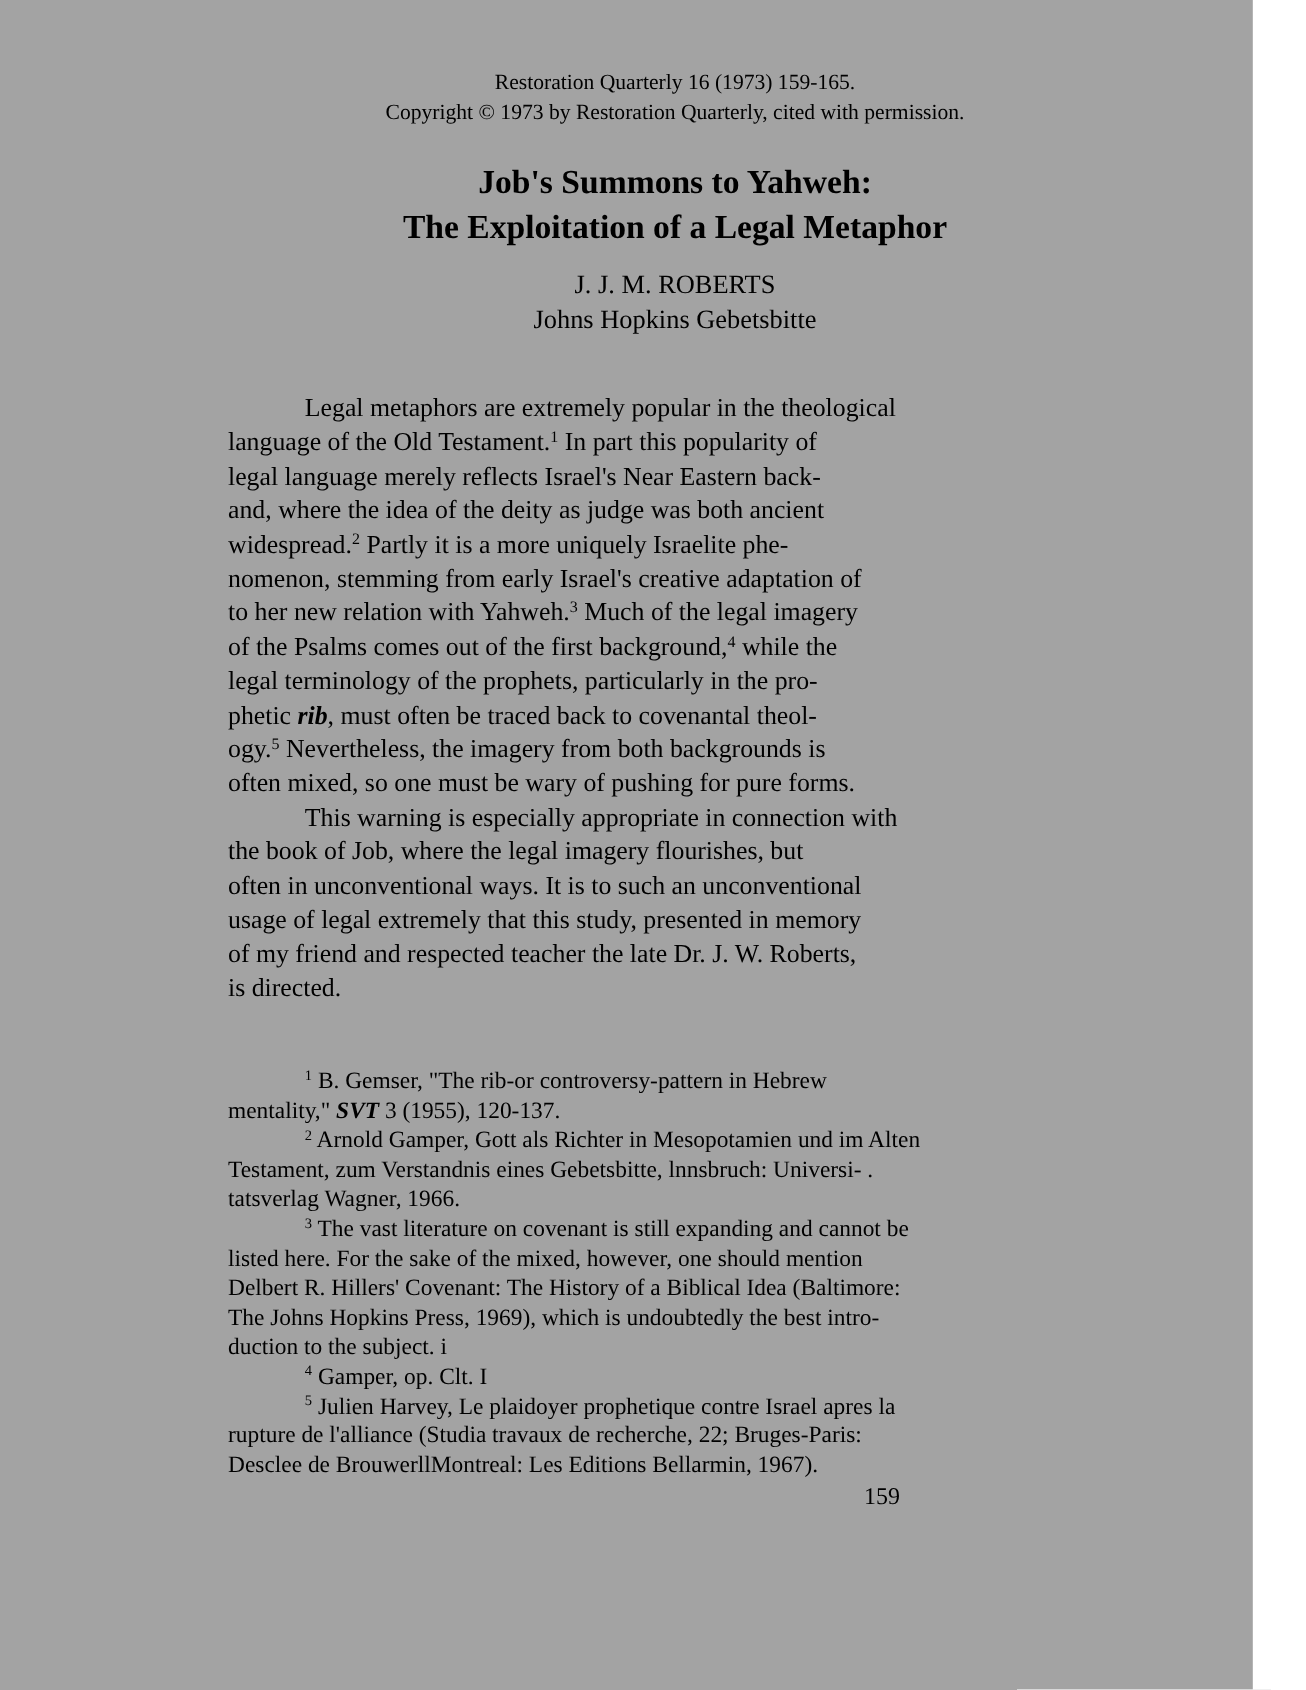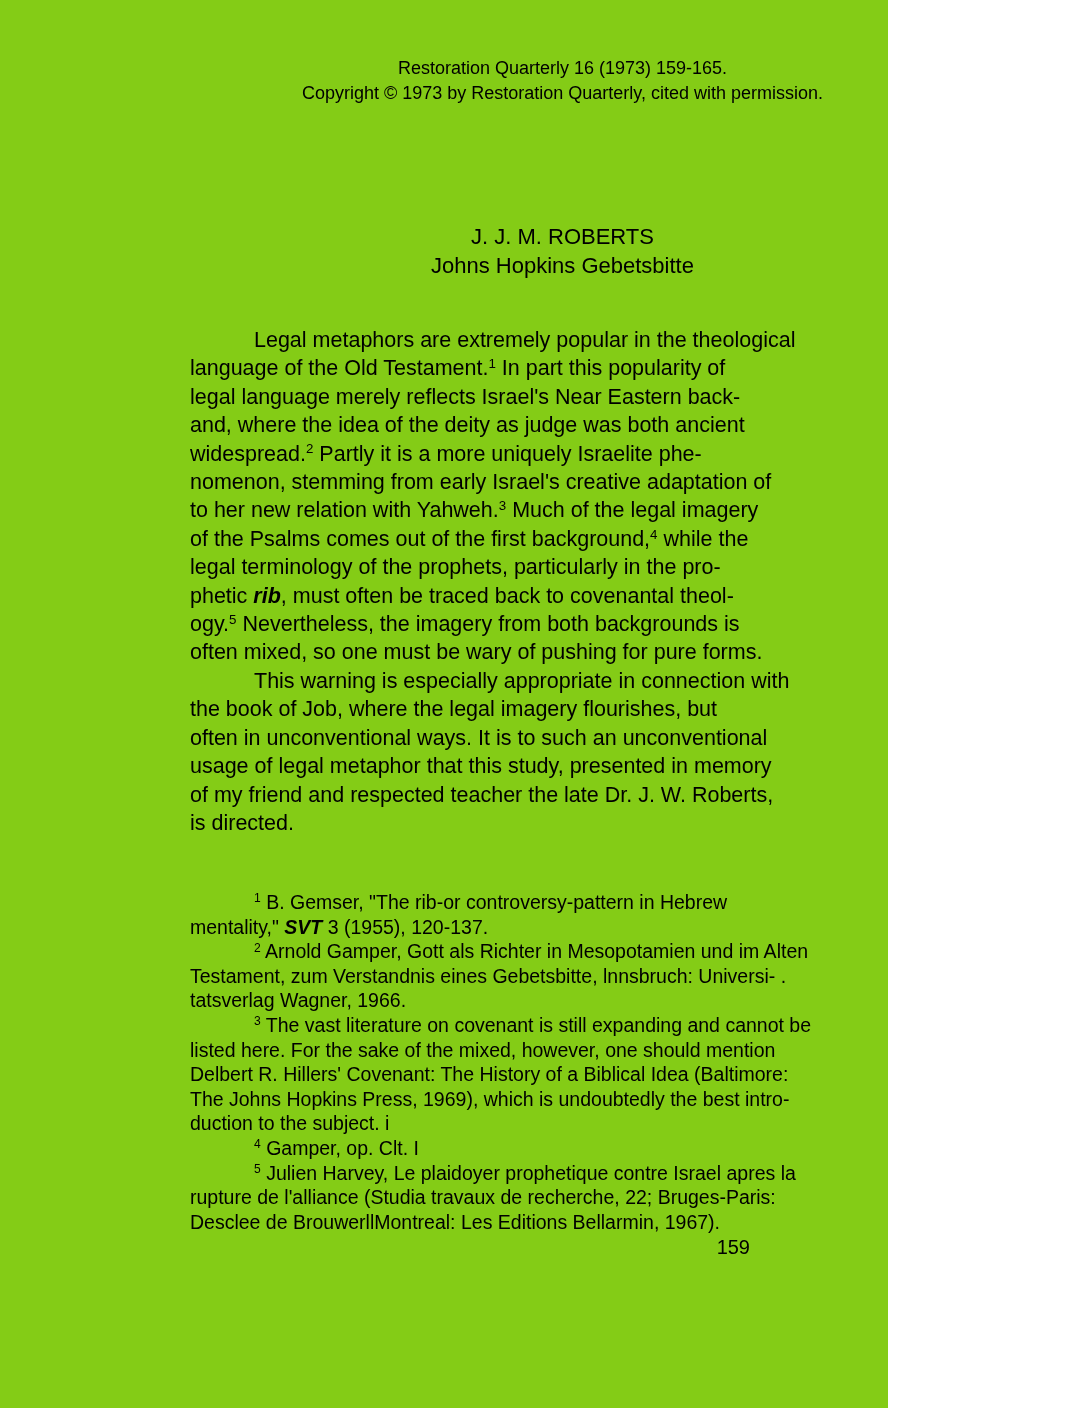--- a/index.html
+++ b/index.html
@@ -1,22 +1,22 @@
 <!DOCTYPE html>
 <html><head>
 <meta charset="utf-8">
 <style>
   html, body { margin: 0; padding: 0; background: #ffffff; }
   .page {
     position: relative;
-    width: 888px;
+    width: 1044px;
     height: 1408px;
-    background: #84cc16;
+    background: #a3a3a3;
     color: #000000;
-    font-family: Liberation Sans, sans-serif;
+    font-family: Liberation Serif, serif;
     overflow: hidden;
   }
   .center-block {
     position: absolute;
     left: 230px;
     width: 665px;
     text-align: center;
   }
   .header-block { top: 56px; font-size: 18px; line-height: 25px; }
   .title-block  { top: 134px; font-size: 28px; font-weight: bold; line-height: 37px; }
@@ -58,20 +58,24 @@
 </head>
 <body>
 
 <div class="page">
 
   <div class="center-block header-block">
     <div class="tline">Restoration Quarterly 16 (1973) 159-165.</div>
     <div class="tline">Copyright © 1973 by Restoration Quarterly, cited with permission.</div>
   </div>
 
+  <div class="center-block title-block">
+    <div class="tline">Job's Summons to Yahweh:</div>
+    <div class="tline">The Exploitation of a Legal Metaphor</div>
+  </div>
 
   <div class="center-block author-block">
     <div class="tline">J. J. M. ROBERTS</div>
     <div class="tline">Johns Hopkins Gebetsbitte</div>
   </div>
 
   <div class="body-block">
       <div>
         <div class="tline indent"><span>Legal metaphors are extremely popular in the theological</span></div>
         <div class="tline"><span>language of the Old Testament.</span><span class="sup">1</span><span> In part this popularity of</span></div>
@@ -83,21 +87,21 @@
         <div class="tline"><span>of the Psalms comes out of the first background,</span><span class="sup">4</span><span> while the</span></div>
         <div class="tline"><span>legal terminology of the prophets, particularly in the pro-</span></div>
         <div class="tline"><span>phetic </span><span class="bi">rib</span><span>, must often be traced back to covenantal theol-</span></div>
         <div class="tline"><span>ogy.</span><span class="sup">5</span><span> Nevertheless, the imagery from both backgrounds is</span></div>
         <div class="tline"><span>often mixed, so one must be wary of pushing for pure forms.</span></div>
       </div>
       <div>
         <div class="tline indent"><span>This warning is especially appropriate in connection with</span></div>
         <div class="tline"><span>the book of Job, where the legal imagery flourishes, but</span></div>
         <div class="tline"><span>often in unconventional ways. It is to such an unconventional</span></div>
-        <div class="tline"><span>usage of legal metaphor that this study, presented in memory</span></div>
+        <div class="tline"><span>usage of legal extremely that this study, presented in memory</span></div>
         <div class="tline"><span>of my friend and respected teacher the late Dr. J. W. Roberts,</span></div>
         <div class="tline"><span>is directed.</span></div>
       </div>
     </div>
 
   <div class="footnotes-block">
       <div>
         <div class="tline indent"><span class="sup">1</span><span> B. Gemser, "The rib-or controversy-pattern in Hebrew</span></div>
         <div class="tline"><span>mentality," </span><span class="bi">SVT</span><span> 3 (1955), 120-137.</span></div>
       </div>

